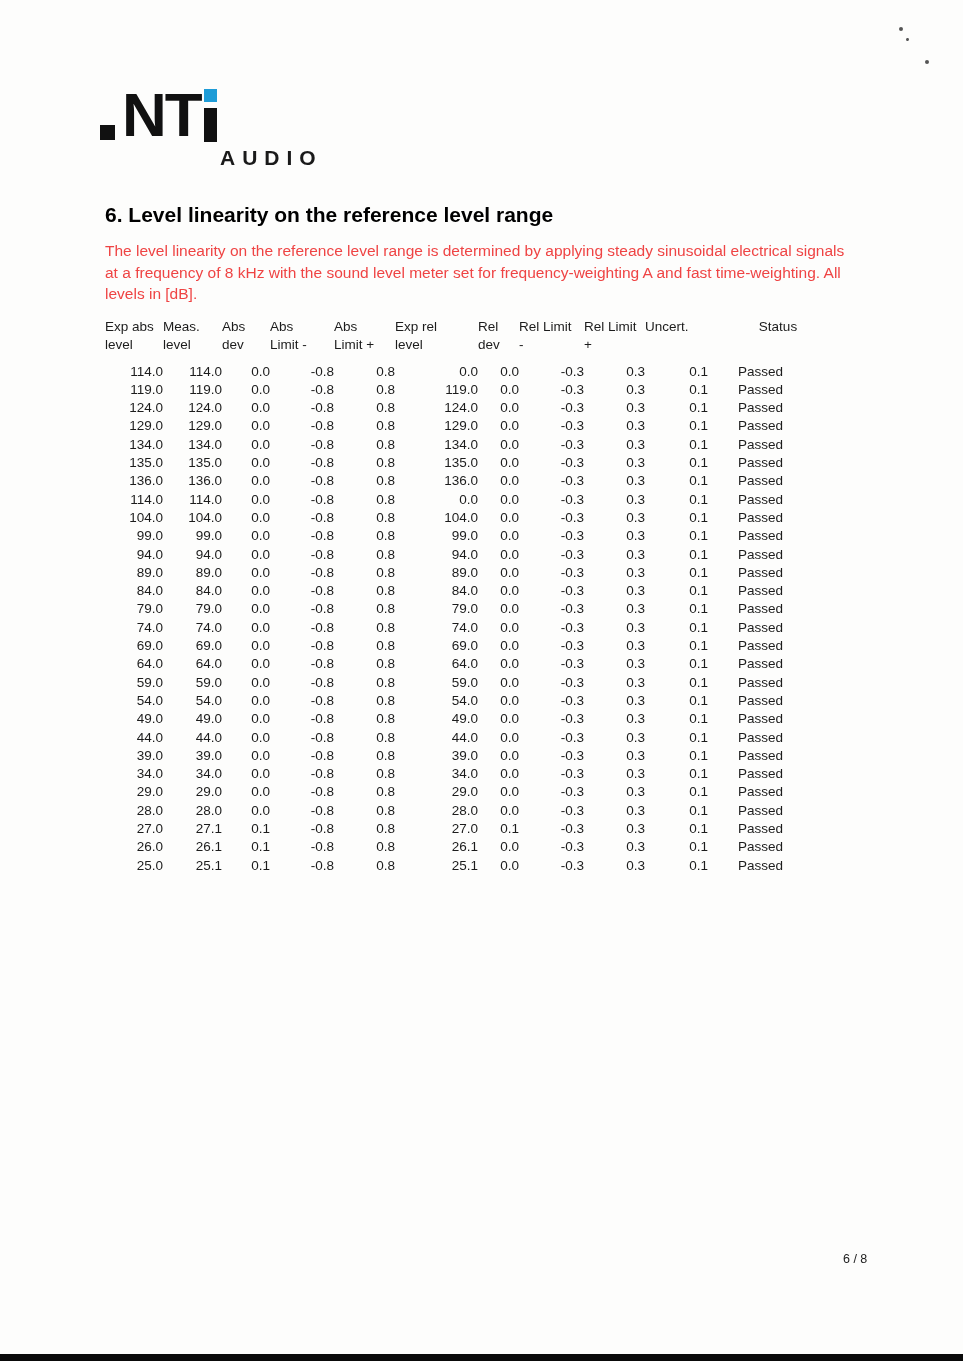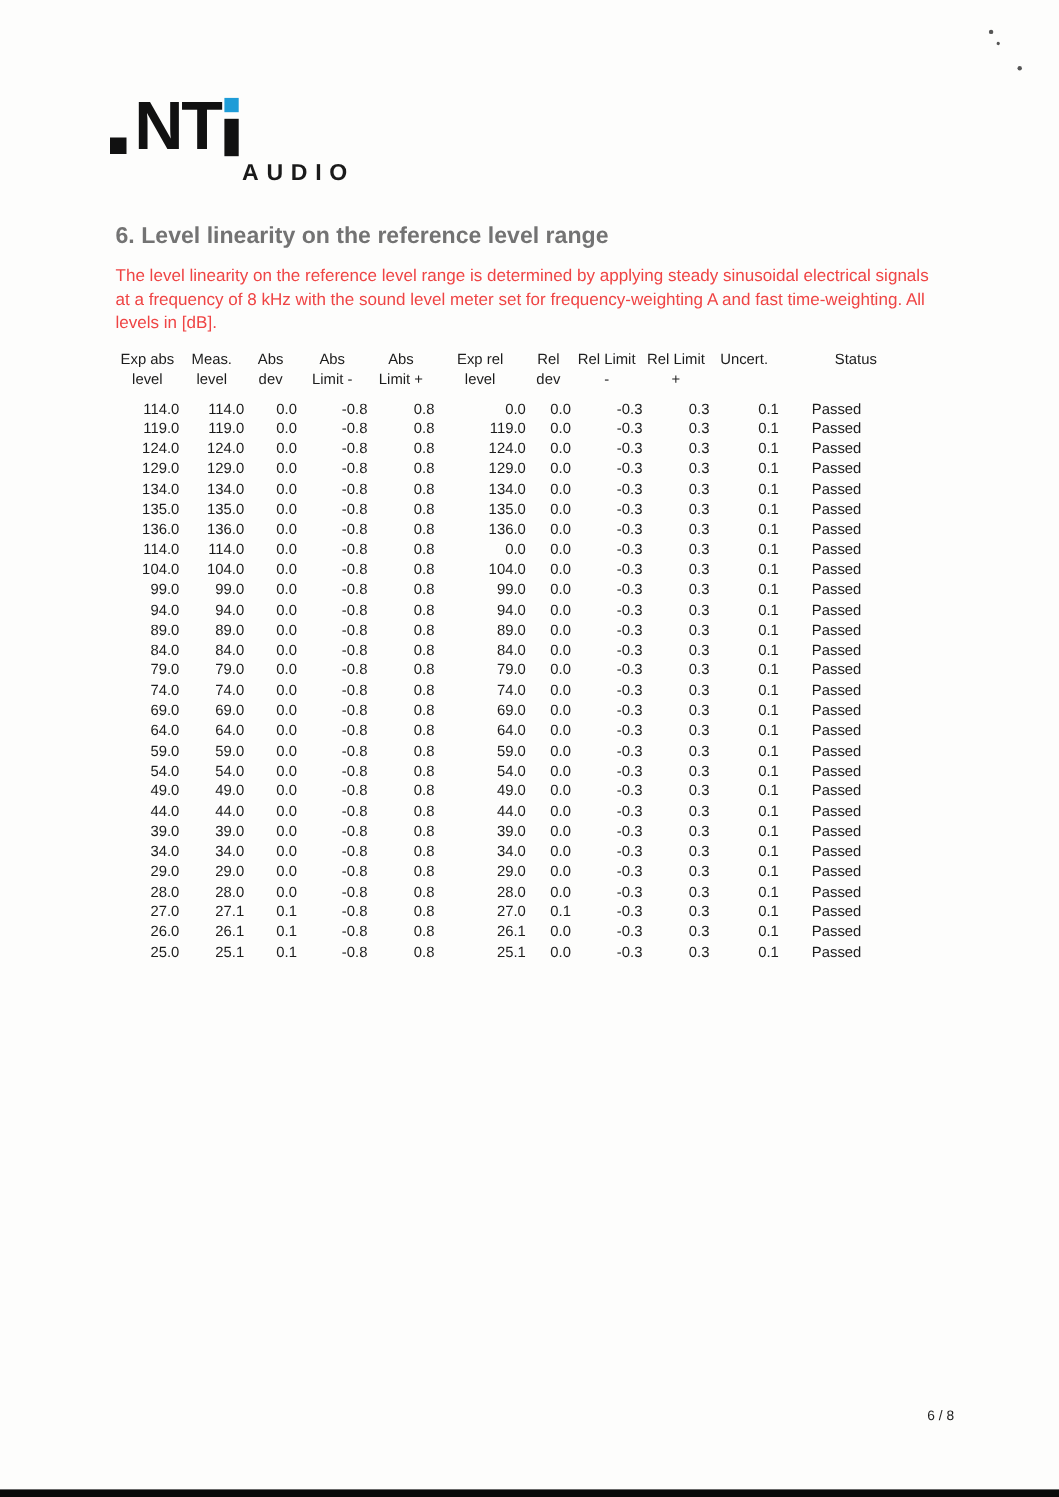--- a/index.html
+++ b/index.html
@@ -51,51 +51,51 @@
     font-size: 21px;
     letter-spacing: 7px;
     color: #1a1a1a;
   }
 
   
   .section { position: absolute; left: 105px; top: 203px; width: 760px; }
   .section-title {
     font-size: 21px;
     font-weight: bold;
-    color: #737373;
+    color: #000000;
     margin-bottom: 13px;
   }
   .section-body {
     font-size: 15.5px;
     line-height: 21.5px;
     color: #ef4444;
     width: 752px;
   }
 
   
   .table-wrap { position: absolute; left: 105px; top: 318px; }
   table { border-collapse: collapse; table-layout: fixed; }
   th, td {
     font-size: 13.5px;
     line-height: 18.3px;
     font-weight: normal;
     color: #1c1c1c;
     padding: 0;
     white-space: nowrap;
   }
-  thead th { text-align: center; vertical-align: top; padding-bottom: 8px; }
+  thead th { text-align: left; vertical-align: top; padding-bottom: 8px; }
   thead th.status { text-align: center; padding-left: 30px; }
   tbody td.num { text-align: right; }
   tbody td.status { text-align: left; padding-left: 30px; }
 
   
   .page-number {
     position: absolute;
     left: 843px;
-    top: 1280px;
+    top: 1252px;
     font-size: 12.5px;
     color: #1c1c1c;
   }
 </style>
 </head>
 <body>
 
 <div class="page">
 
   <span class="speck speck1"></span>

